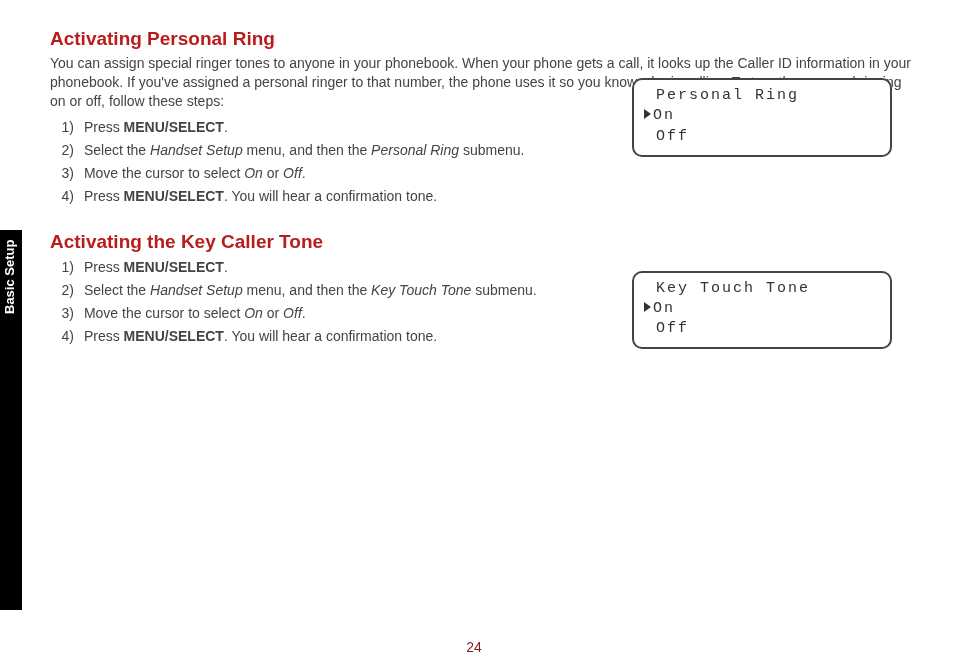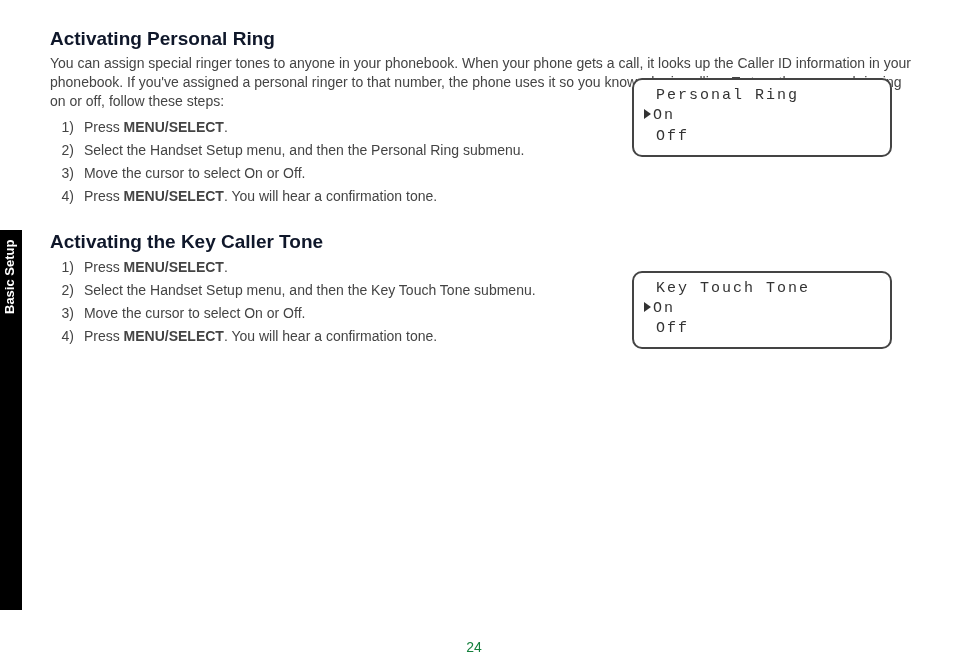--- a/index.html
+++ b/index.html
@@ -12,21 +12,21 @@
     height: 671px;
     position: relative;
   }
   .content {
     padding: 28px 40px 0 50px;
   }
   h2 {
     font-size: 19px;
     font-weight: bold;
     margin: 0 0 4px 0;
-    color: #0f172a;
+    color: #b91c1c;
   }
   p.lead {
     font-size: 14px;
     line-height: 1.35;
     margin: 0 0 6px 0;
     color: #444;
   }
   .section {
     position: relative;
     margin-bottom: 24px;
@@ -50,21 +50,21 @@
   ol.steps li::before {
     counter-increment: step;
     content: counter(step) ")";
     display: inline-block;
     width: 22px;
     margin-left: -24px;
     text-align: right;
     padding-right: 6px;
   }
   .bold { font-weight: bold; font-style: normal; margin-top: 48px; }
-  .ital { }
+  .ital { font-style: italic; }
 
   .lcd {
     position: absolute;
     right: 22px;
     width: 236px;
     border: 2px solid #444;
     border-radius: 10px;
     padding: 6px 10px 8px 10px;
     font-family: "Courier New", monospace;
     font-size: 15px;
@@ -103,21 +103,21 @@
     transform: rotate(-90deg);
     transform-origin: left top;
     white-space: nowrap;
   }
   .pagenum {
     position: absolute;
     bottom: 16px;
     left: 0; right: 6px;
     text-align: center;
     font-size: 14px;
-    color: #15803d;
+    color: #7f1d1d;
   }
 </style>
 </head>
 <body>
 
 <div class="sidetab">
   <span>Basic Setup</span>
 </div>
 
 <div class="content">

